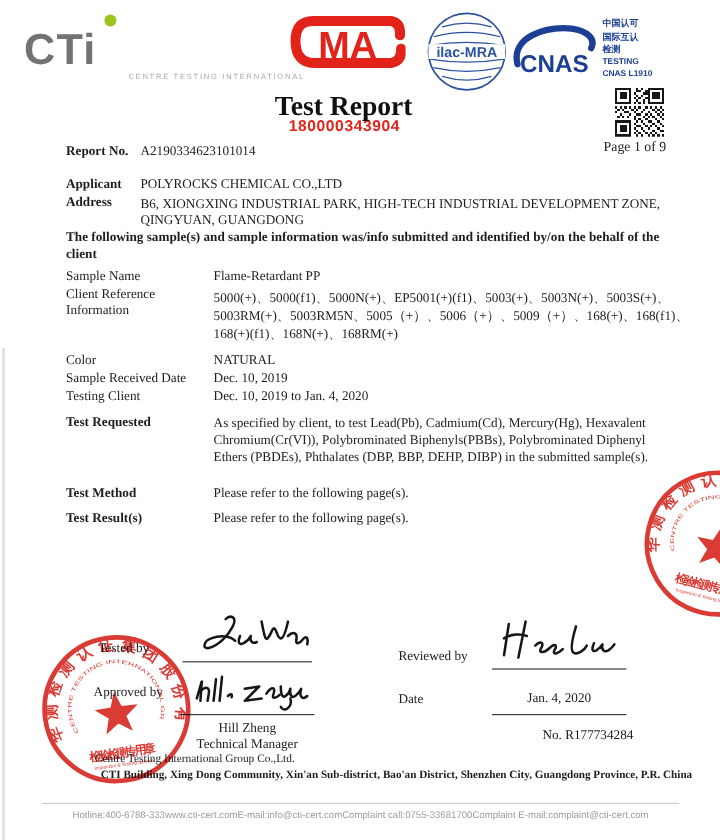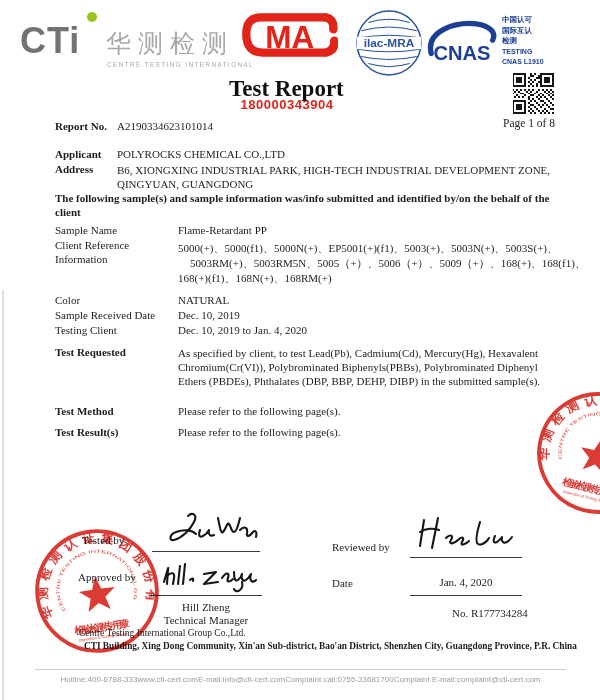--- a/index.html
+++ b/index.html
@@ -17,21 +17,20 @@
   .center{text-align:center;}
   .sig path{fill:none;stroke:#161616;stroke-width:2.1;stroke-linecap:round;stroke-linejoin:round;}
 </style>
 </head>
 <body>
 
 <div class="page">
 
   <div class="abs sans" style="left:20px;top:18px;font-size:36px;font-weight:bold;color:#737373;letter-spacing:1px;line-height:46px;">CTi</div>
   <div class="abs" style="left:87px;top:12px;width:10px;height:10px;border-radius:50%;background:#9cc21c;"></div>
-  <div class="abs sans gray" style="left:106px;top:28px;font-size:25px;letter-spacing:7px;line-height:30px;">华测检测</div>
   <div class="abs sans gray" style="left:107px;top:61px;font-size:6.3px;letter-spacing:1.45px;">CENTRE TESTING INTERNATIONAL</div>
 
   <svg class="abs" style="left:236px;top:10px;" width="102" height="50" viewBox="0 0 110 54">
     <path d="M97 8 H27 Q11 8 11 26 Q11 46 29 46 H97" fill="none" stroke="#e2231a" stroke-width="9"></path>
     <path d="M97 8 Q106 10 105 21" fill="none" stroke="#e2231a" stroke-width="9" stroke-linecap="round"></path>
     <path d="M97 46 Q107 44 106 33" fill="none" stroke="#e2231a" stroke-width="9" stroke-linecap="round"></path>
     <text x="58" y="41" text-anchor="middle" font-family="Liberation Sans,sans-serif" font-weight="bold" font-size="34" fill="#e2231a">MA</text>
   </svg>
   <div class="abs sans red center" style="left:234px;top:61px;width:106px;font-size:13px;font-weight:bold;letter-spacing:.5px;margin-top:36px;">180000343904</div>
 
@@ -90,40 +89,40 @@
       M9 14h1v1H9z M11 14h1v1h-1z M14 14h2v1h-2z M18 14h1v1h-1z
       M8 15h1v1H8z M12 15h1v1h-1z M16 15h1v1h-1z M19 15h1v1h-1z
       M9 16h2v1H9z M13 16h1v1h-1z M15 16h1v1h-1z M17 16h1v1h-1z M20 16h1v1h-1z
       M8 17h1v1H8z M11 17h1v1h-1z M14 17h1v1h-1z M18 17h1v1h-1z
       M9 18h1v1H9z M12 18h1v1h-1z M16 18h1v1h-1z M19 18h2v1h-2z
       M8 19h1v1H8z M10 19h1v1h-1z M13 19h1v1h-1z M15 19h1v1h-1z M17 19h1v1h-1z
       M9 20h1v1H9z M11 20h1v1h-1z M14 20h1v1h-1z M16 20h1v1h-1z M18 20h1v1h-1z M20 20h1v1h-1z"></path>
     </g>
   </svg>
 
-  <div class="abs" style="left:503px;top:117px;font-size:11.5px;">Page 1 of 8</div>
+  <div class="abs" style="left:503px;top:117px;font-size:11.5px;">Page 1 of 9</div>
 
   <span class="abs lbl" style="left:55px;top:120px;">Report No.</span>
   <span class="abs val" style="left:117px;top:120px;">A2190334623101014</span>
 
   <span class="abs lbl" style="left:55px;top:148px;">Applicant</span>
   <span class="abs val" style="left:117px;top:148px;">POLYROCKS CHEMICAL CO.,LTD</span>
 
   <span class="abs lbl" style="left:55px;top:163px;">Address</span>
   <span class="abs val" style="left:117px;top:163px;width:458px;line-height:14px;">B6, XIONGXING INDUSTRIAL PARK, HIGH-TECH INDUSTRIAL DEVELOPMENT ZONE, QINGYUAN, GUANGDONG</span>
 
   <div class="abs lbl" style="left:55px;top:191px;width:508px;line-height:14px;">The following sample(s) and sample information was/info submitted and identified by/on the behalf of the client</div>
 
   <span class="abs val" style="left:55px;top:224px;">Sample Name</span>
   <span class="abs val" style="left:178px;top:224px;">Flame-Retardant PP</span>
 
   <span class="abs val" style="left:55px;top:239px;">Client Reference</span>
   <span class="abs val" style="left:55px;top:253px;">Information</span>
   <span class="abs val" style="left:178px;top:241px;white-space:nowrap;">5000(+)、5000(f1)、5000N(+)、EP5001(+)(f1)、5003(+)、5003N(+)、5003S(+)、</span>
-  <span class="abs val" style="left:190px;top:256px;white-space:nowrap;">5003RM(+)、5003RM5N、5005（+）、5006（+）、5009（+）、168(+)、168(f1)、</span>
+  <span class="abs val" style="left:178px;top:256px;white-space:nowrap;">5003RM(+)、5003RM5N、5005（+）、5006（+）、5009（+）、168(+)、168(f1)、</span>
   <span class="abs val" style="left:178px;top:271px;white-space:nowrap;">168(+)(f1)、168N(+)、168RM(+)</span>
 
   <span class="abs val" style="left:55px;top:294px;">Color</span>
   <span class="abs val" style="left:178px;top:294px;">NATURAL</span>
 
   <span class="abs val" style="left:55px;top:309px;">Sample Received Date</span>
   <span class="abs val" style="left:178px;top:309px;">Dec. 10, 2019</span>
 
   <span class="abs val" style="left:55px;top:324px;">Testing Client</span>
   <span class="abs val" style="left:178px;top:324px;">Dec. 10, 2019 to Jan. 4, 2020</span>

